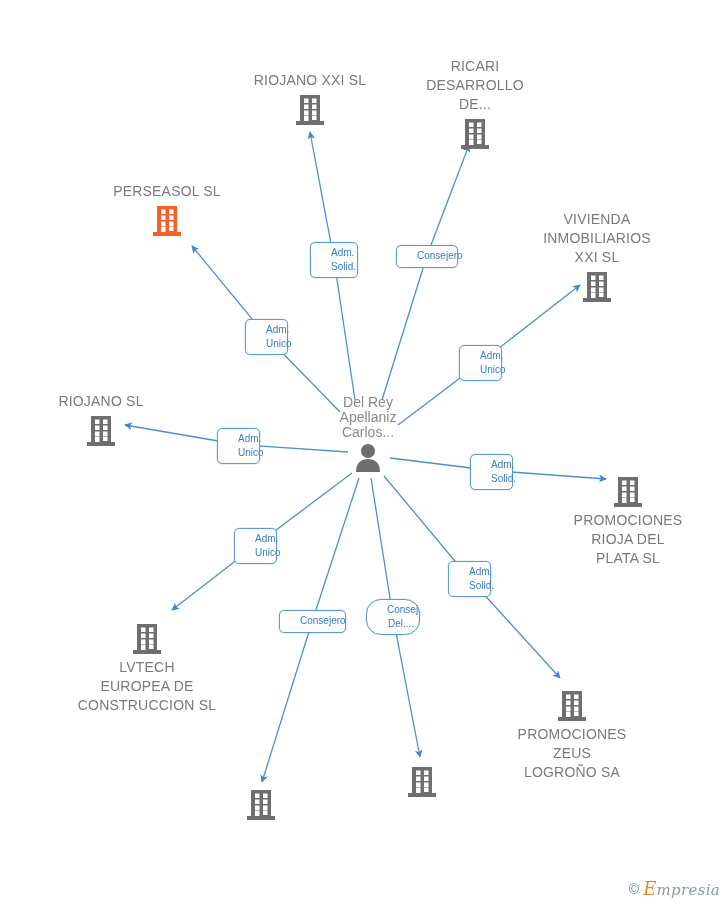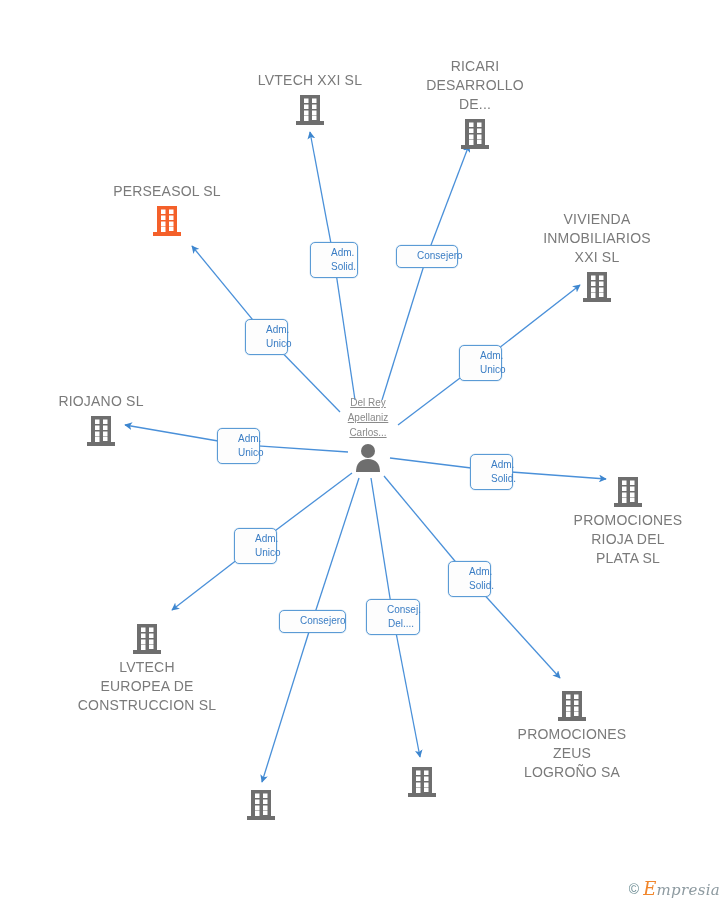--- a/index.html
+++ b/index.html
@@ -44,26 +44,25 @@
     white-space: pre-line;
   }
   .node.lbl-above .nlabel { margin-bottom: 3px; }
   .node.lbl-below .nlabel { margin-top: 2px; }
 
   .person-label {
     position: absolute;
     width: 130px;
     margin-left: -65px;
     text-align: center;
-    font-size: 10px;
+    font-size: 14px;
     line-height: 15px;
     color: #8a8a8a;
     white-space: pre-line;
     z-index: 3;
-    text-decoration: underline;
   }
 
   .edge-label {
     position: absolute;
     box-sizing: border-box;
     background: #fdfdfd;
     border: 1px solid #5b9bd5;
     border-radius: 5px;
     color: #3a7dc4;
     font-size: 10px;
@@ -128,21 +127,21 @@
         <line x1="469.5" y1="578.5" x2="560" y2="678" stroke="#4a90d9" stroke-width="1.3" marker-end="url(#arrow)"></line>
         <line x1="371" y1="478" x2="393" y2="617" stroke="#4a90d9" stroke-width="1.3"></line>
         <line x1="393" y1="617" x2="420" y2="757" stroke="#4a90d9" stroke-width="1.3" marker-end="url(#arrow)"></line>
         <line x1="359" y1="478" x2="312.5" y2="620.5" stroke="#4a90d9" stroke-width="1.3"></line>
         <line x1="312.5" y1="620.5" x2="262" y2="782" stroke="#4a90d9" stroke-width="1.3" marker-end="url(#arrow)"></line>
       </g>
   </svg>
 
   <div id="nodes-layer">
       <div class="node lbl-above" style="left: 310px; top: 70.5px;">
-        <span class="nlabel">LVTECH XXI SL</span>
+        <span class="nlabel">RIOJANO XXI SL</span>
         <svg width="30" height="34" viewBox="0 0 30 34" class="ico">
           <path d="M5 2 H25 V28 H5 Z" fill="#6e6e6e"></path>
           <rect x="1" y="28" width="28" height="4" fill="#6e6e6e"></rect>
           <rect x="9" y="5.5" width="4.5" height="4.5" fill="#ffffff"></rect>
           <rect x="17" y="5.5" width="4.5" height="4.5" fill="#ffffff"></rect>
           <rect x="9" y="11.5" width="4.5" height="4.5" fill="#ffffff"></rect>
           <rect x="17" y="11.5" width="4.5" height="4.5" fill="#ffffff"></rect>
           <rect x="9" y="17.5" width="4.5" height="4.5" fill="#ffffff"></rect>
           <rect x="17" y="17.5" width="4.5" height="4.5" fill="#ffffff"></rect>
           <rect x="9" y="22.5" width="4.5" height="5.5" fill="#ffffff"></rect>
@@ -306,21 +305,21 @@
       <div class="edge-label" style="left: 459px; top: 345px; width: 43px; min-height: 35px;">Adm.
 Unico</div>
       <div class="edge-label" style="left: 217px; top: 428px; width: 43px; min-height: 33px;">Adm.
 Unico</div>
       <div class="edge-label" style="left: 470px; top: 454px; width: 43px; min-height: 33px;">Adm.
 Solid.</div>
       <div class="edge-label" style="left: 234px; top: 528px; width: 43px; min-height: 35px;">Adm.
 Unico</div>
       <div class="edge-label" style="left: 448px; top: 561px; width: 43px; min-height: 35px;">Adm.
 Solid.</div>
-      <div class="edge-label" style="left: 366px; top: 599px; width: 54px; min-height: 36px;">Consej.
+      <div class="edge-label" style="left: 366px; top: 599px; width: 54px; min-height: 36px; border-radius: 15px;">Consej.
 Del....</div>
       <div class="edge-label" style="left: 279px; top: 610px; width: 67px; min-height: 21px;">Consejero</div>
     </div>
 
   <div class="person-label" id="center-label" style="left: 368px; top: 395px;">Del Rey
 Apellaniz
 Carlos...</div>
 
   <div class="watermark">
     <span class="cmark">©</span>

